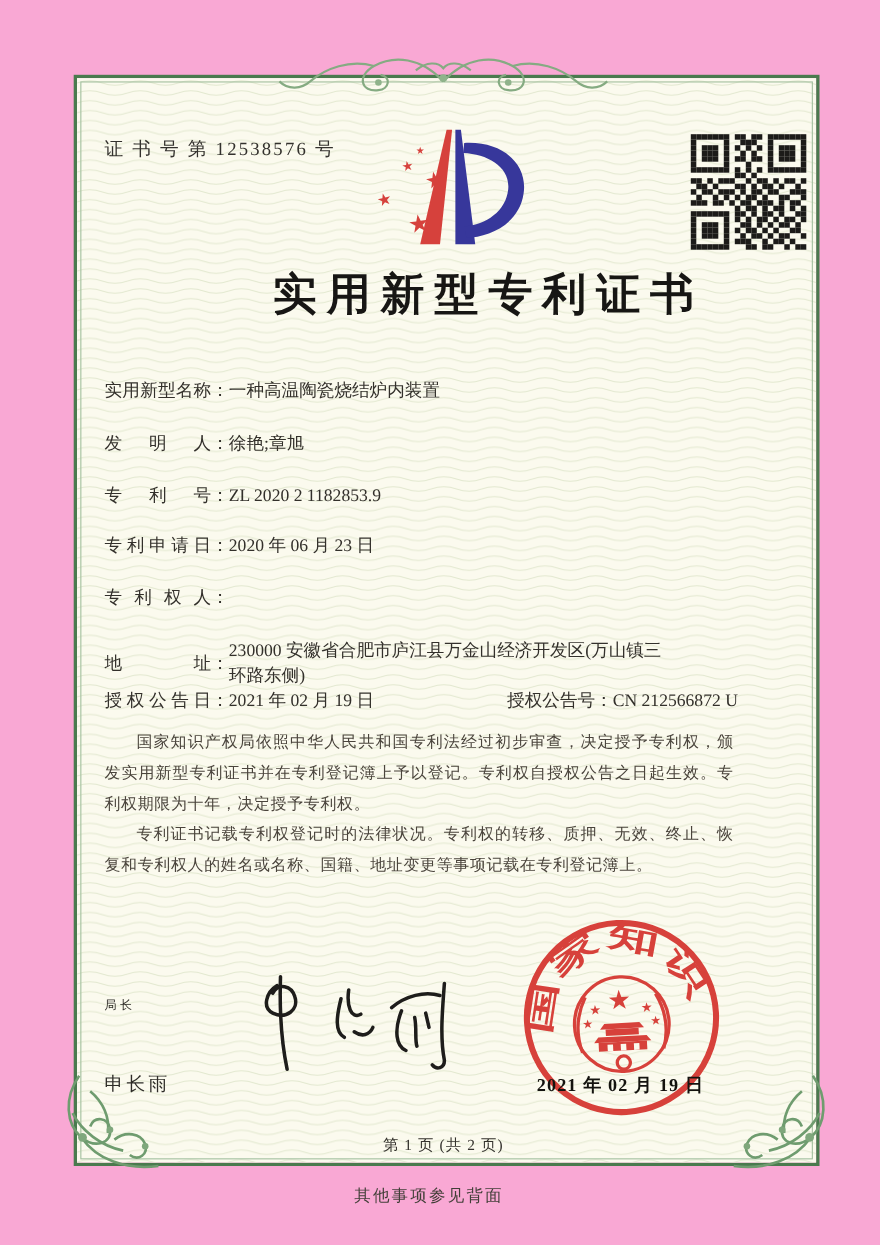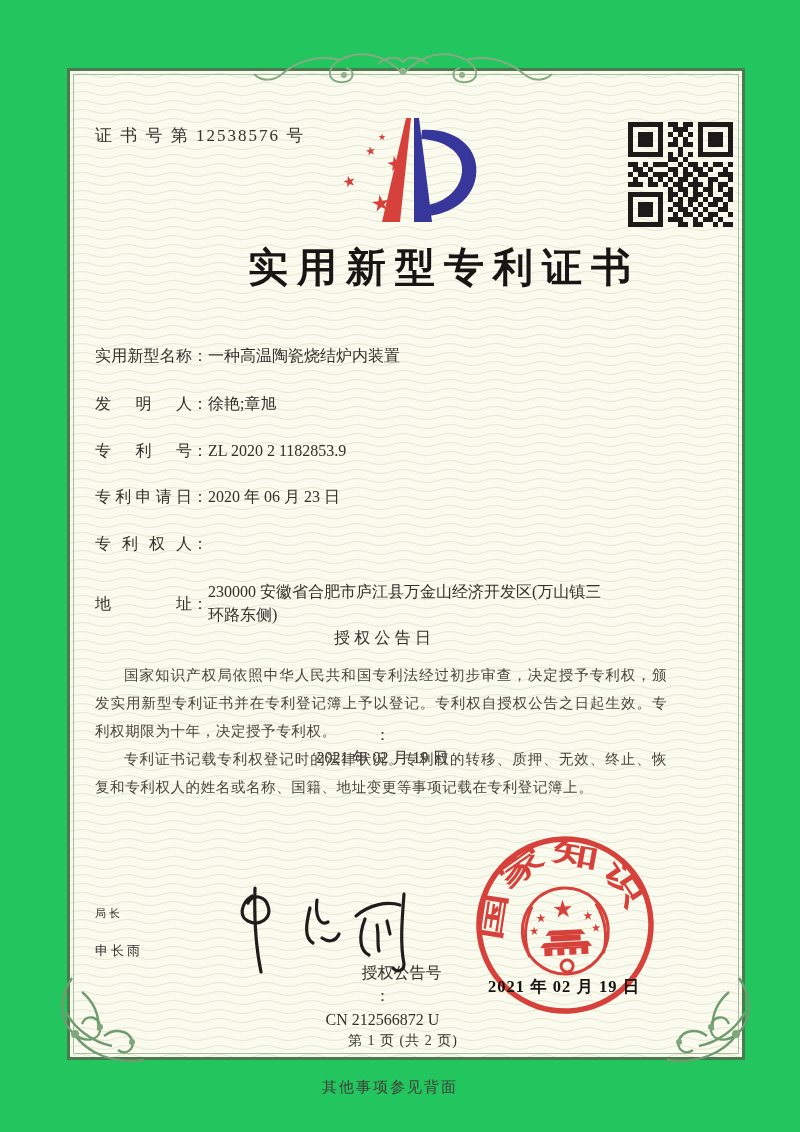--- a/index.html
+++ b/index.html
@@ -1,16 +1,16 @@
 <!DOCTYPE html>
 <html><head>
 <meta charset="utf-8">
 <style>
   html,body{margin:0;padding:0;background:#ffffff;}
-  .page{position:relative;width:800px;height:1132px;background:#22c55e;overflow:hidden;
+  .page{position:relative;width:800px;height:1132px;background:#f9a8d4;overflow:hidden;
         font-family:"Liberation Serif","DejaVu Serif",serif;color:#2e2c28;}
   
   .frame{position:absolute;left:67px;top:68px;width:672px;height:986px;
          border:3px solid #4a7a4e;z-index:1;}
   .frame-inner{position:absolute;left:3px;top:3px;right:3px;bottom:3px;
          border:1px solid #a2bf9e;}
   .guilloche{position:absolute;left:0;top:0;z-index:0;}
   .ornament{position:absolute;z-index:2;pointer-events:none;}
   
   .cert-no{position:absolute;left:95px;top:124px;font-size:17px;letter-spacing:2px;color:#33312d;z-index:3;}
@@ -27,21 +27,21 @@
   .lbl{width:97px;text-align:justify;text-align-last:justify;flex:0 0 97px;}
   .colon{flex:0 0 auto;}
   .val{flex:0 0 auto;max-width:400px;}
   .lbl2{margin-left:38px;flex:0 0 auto;}
   
   .paras{position:absolute;left:95px;top:662px;width:572px;font-size:14.5px;
          line-height:1.93;letter-spacing:0.6px;color:#4a443c;text-align:justify;z-index:3;}
   .paras p{margin:0;text-indent:2em;}
   
   .signoff-title{position:absolute;left:95px;top:906px;font-size:11px;letter-spacing:3px;z-index:3;}
-  .signoff-name{position:absolute;left:95px;top:942px;font-size:13px;letter-spacing:3px;z-index:3;}
+  .signoff-name{position:absolute;left:95px;top:974px;font-size:17px;letter-spacing:3px;z-index:3;}
   .signature{position:absolute;left:218px;top:880px;z-index:4;}
   
   .seal{position:absolute;left:473px;top:833px;transform:rotate(-3deg);opacity:0.93;z-index:3;}
   .seal-date{position:absolute;left:488px;top:976px;width:170px;font-size:16.5px;font-weight:bold;
              letter-spacing:1px;color:#14130f;z-index:4;}
   
   .page-info{position:absolute;left:67px;top:1032px;width:672px;text-align:center;
              font-size:14px;letter-spacing:1px;color:#34322d;z-index:3;}
   .back-note{position:absolute;left:0;top:1078px;width:780px;text-align:center;
              font-size:15px;letter-spacing:2px;color:#413e37;z-index:3;}
@@ -594,21 +594,21 @@
   </div>
   <div class="row" style="top:532px;">
     <span class="lbl">专利权人</span>
       <span class="colon">：</span>
   </div>
   <div class="row" style="top:580px;">
     <span class="lbl">地址</span>
       <span class="colon">：</span>
       <span class="val" style="max-width:398px;">230000 安徽省合肥市庐江县万金山经济开发区(万山镇三环路东侧)</span>
   </div>
-  <div class="row" style="top:626px;flex-direction:column;">
+  <div class="row" style="top:626px;">
     <span class="lbl">授权公告日</span>
       <span class="colon">：</span>
       <span class="val" style="flex:0 0 215px;">2021 年 02 月 19 日</span>
     <span class="lbl2">授权公告号</span>
       <span class="colon">：</span>
       <span class="val">CN 212566872 U</span>
   </div>
 
   <div class="paras">
     <p>国家知识产权局依照中华人民共和国专利法经过初步审查，决定授予专利权，颁发实用新型专利证书并在专利登记簿上予以登记。专利权自授权公告之日起生效。专利权期限为十年，决定授予专利权。</p>

